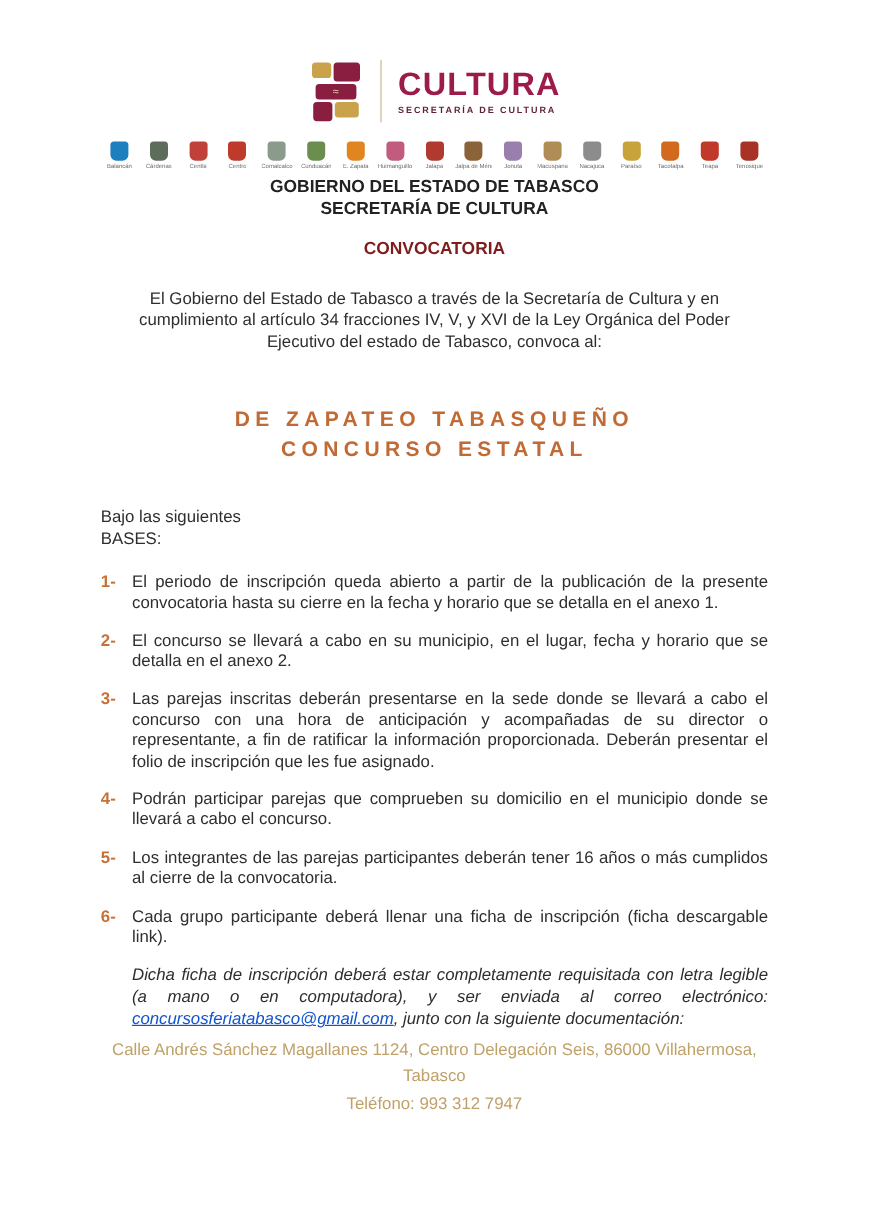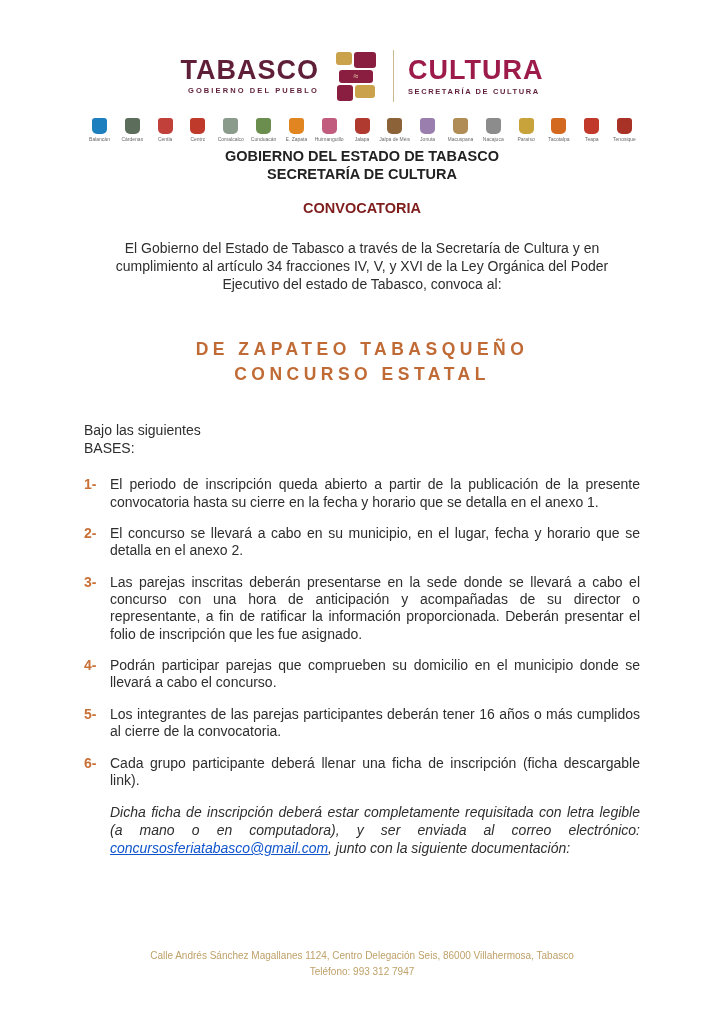--- a/index.html
+++ b/index.html
@@ -37,30 +37,26 @@
   .contest-title{margin-top:30px;text-align:center;font-weight:bold;font-size:17.5px;letter-spacing:4.5px;line-height:1.4;}
   
   .bases-lead{margin-top:36px;font-size:14px;line-height:1.25;}
   .bases-list{margin-top:19px;display:flex;flex-direction:column;gap:14px;}
   .base-item{display:flex;}
   .base-num{flex:0 0 26px;font-weight:bold;font-size:14px;line-height:1.24;}
   .base-text{margin:0;font-size:14px;line-height:1.24;text-align:justify;flex:1;}
   .followup{margin:15px 0 0 26px;font-size:14px;line-height:1.28;text-align:justify;font-style:italic;}
   .followup a{text-decoration:underline;}
   
-  .footer{margin-top:auto;margin-bottom:44px;text-align:center;font-size:10px;line-height:1.6;}
+  .footer{margin-top:auto;margin-bottom:94px;text-align:center;font-size:14px;line-height:1.6;}
 </style>
 </head>
 <body>
 
 <div class="brand-row">
-  <div class="brand-tabasco">
-    <div class="t-name">TABASCO</div>
-    <div class="t-sub">GOBIERNO DEL PUEBLO</div>
-  </div>
   <div class="emblem">
     <div class="row">
       <span class="tile s1" style="background: rgb(201, 162, 75);"></span>
       <span class="tile s2" style="background: rgb(138, 30, 65);"></span>
     </div>
     <div class="row">
       <span class="tile wide" style="background: rgb(138, 30, 65);">≈</span>
     </div>
     <div class="row">
       <span class="tile s3" style="background: rgb(138, 30, 65);"></span>

